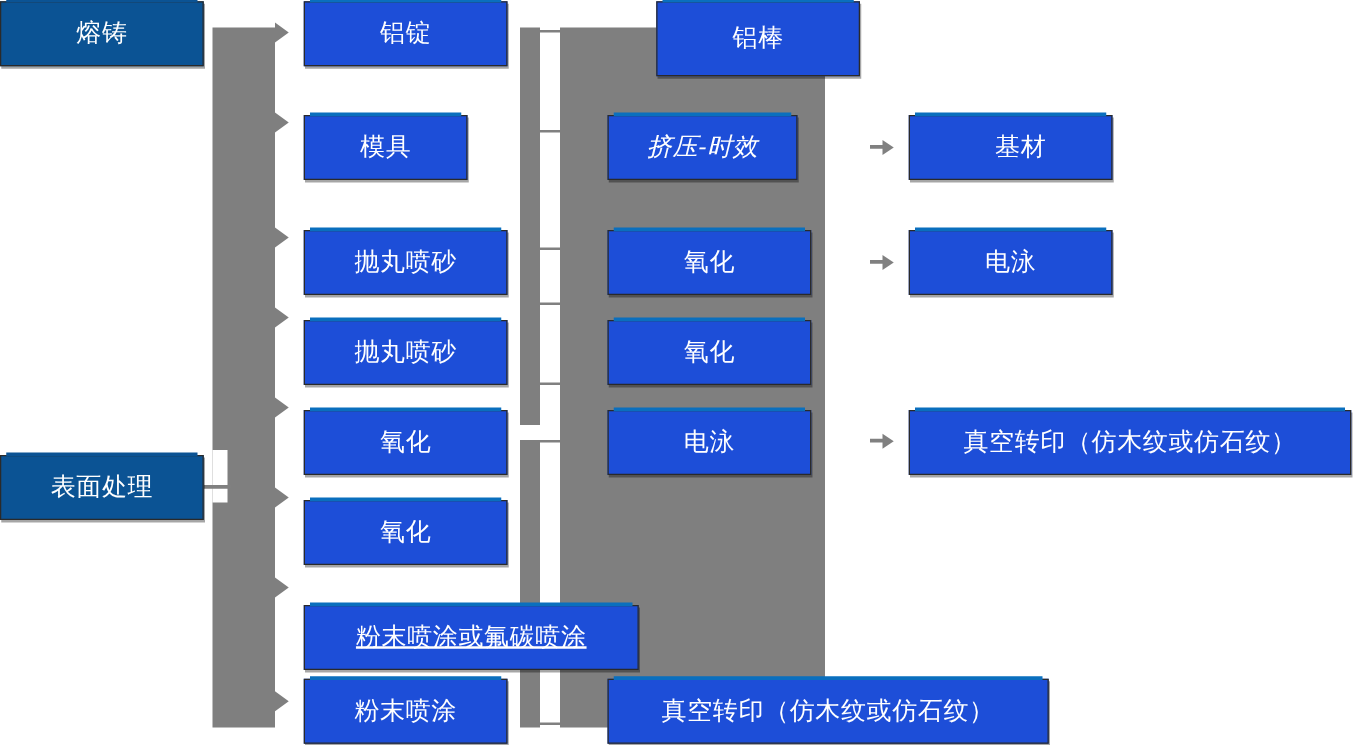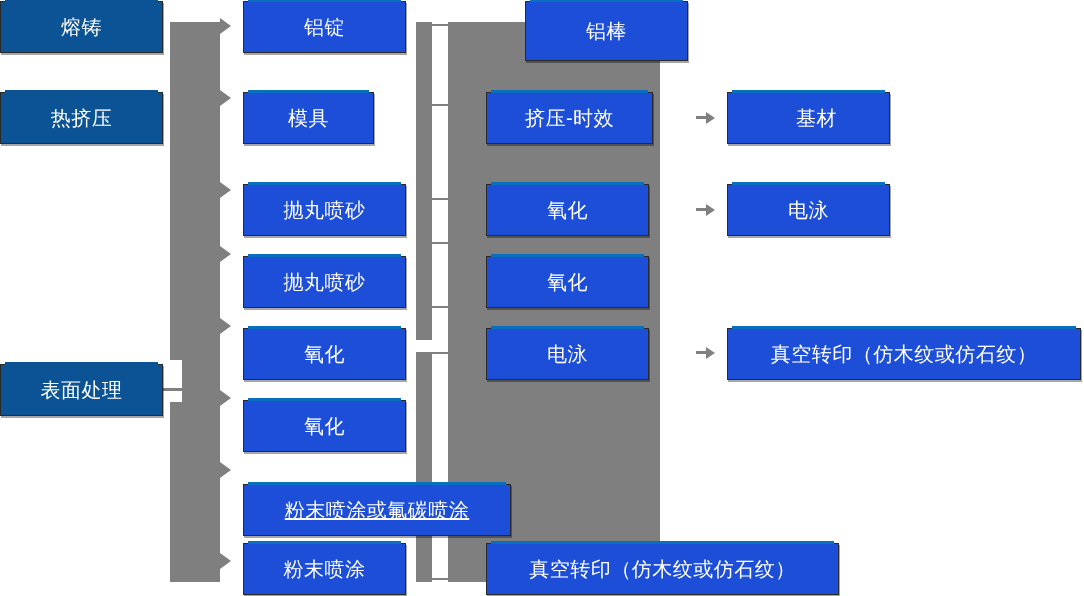--- a/index.html
+++ b/index.html
@@ -130,24 +130,20 @@
   <div class="mini-stem" style="left:696px; top:208px; width:11px;"></div>
 
   <div class="mini-arrow" style="left:706px; top:347px;"></div>
   <div class="mini-stem" style="left:696px; top:351px; width:11px;"></div>
 
   <div class="node dark" style="left:0px; top:1px; width:163px; height:52px;">
     <span class="cap"></span>
     <span>熔铸</span>
   </div>
 
-  <div class="node dark" style="left:0px; top:92px; width:163px; height:52px;">
-    <span class="cap"></span>
-    <span>热挤压</span>
-  </div>
 
   <div class="node dark" style="left:0px; top:364px; width:163px; height:52px;">
     <span class="cap"></span>
     <span>表面处理</span>
   </div>
 
   <div class="node mid" style="left:243px; top:1px; width:163px; height:52px;">
     <span class="cap"></span>
     <span>铝锭</span>
   </div>
@@ -185,21 +181,21 @@
   <div class="node mid" style="left:243px; top:543px; width:163px; height:52px;">
     <span class="cap"></span>
     <span>粉末喷涂</span>
   </div>
 
   <div class="node mid" style="left:486px; top:1px; width:163px; height:60px;margin-left:39px;">
     <span class="cap"></span>
     <span>铝棒</span>
   </div>
 
-  <div class="node mid" style="left:486px; top:92px; width:167px; height:52px;">
+  <div class="node mid" style="left:486px; top:92px; width:152px; height:52px;font-style:italic;">
     <span class="cap"></span>
     <span>挤压-时效</span>
   </div>
 
   <div class="node mid" style="left:486px; top:184px; width:163px; height:52px;">
     <span class="cap"></span>
     <span>氧化</span>
   </div>
 
   <div class="node mid" style="left:486px; top:256px; width:163px; height:52px;">

